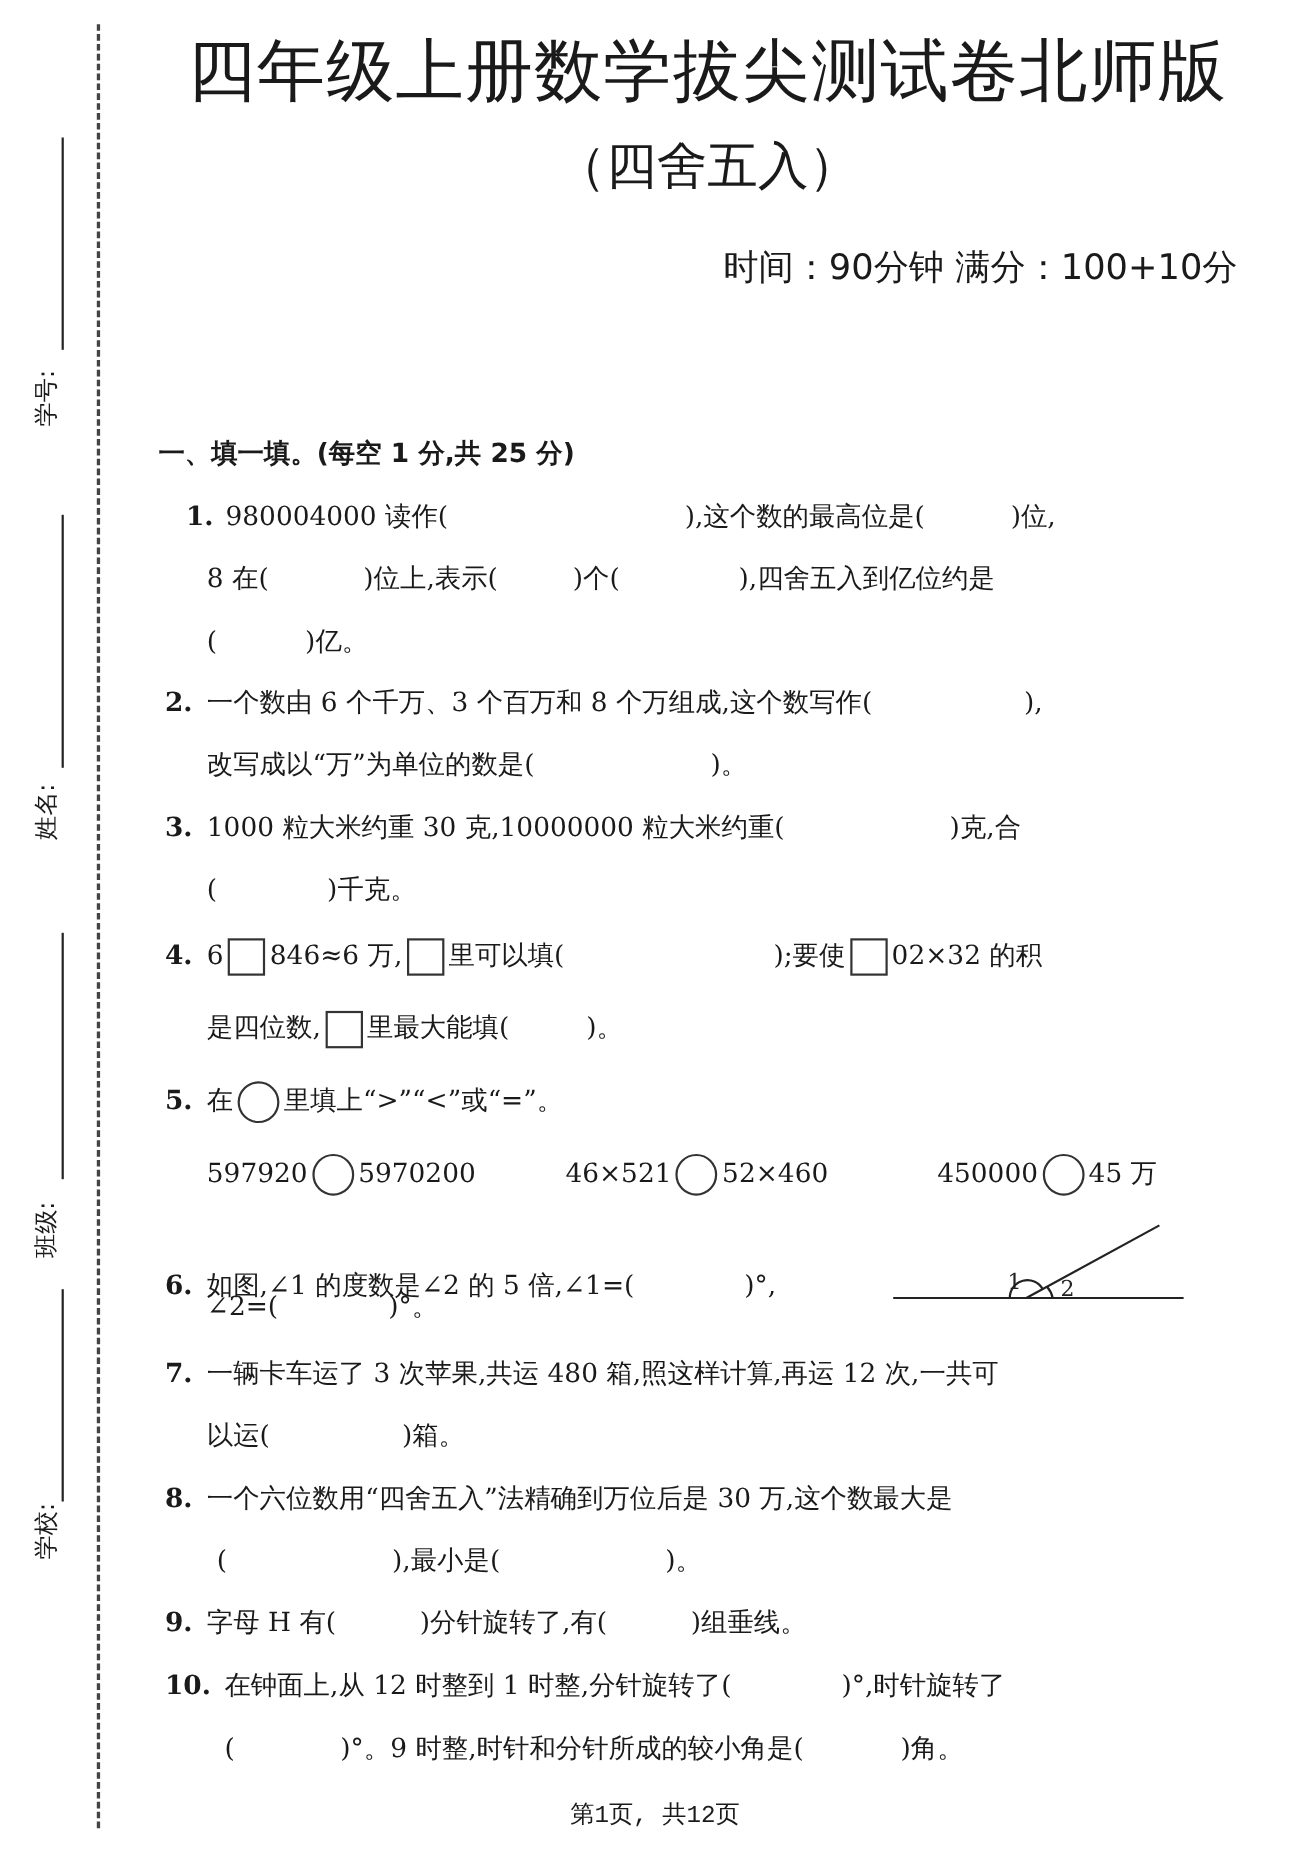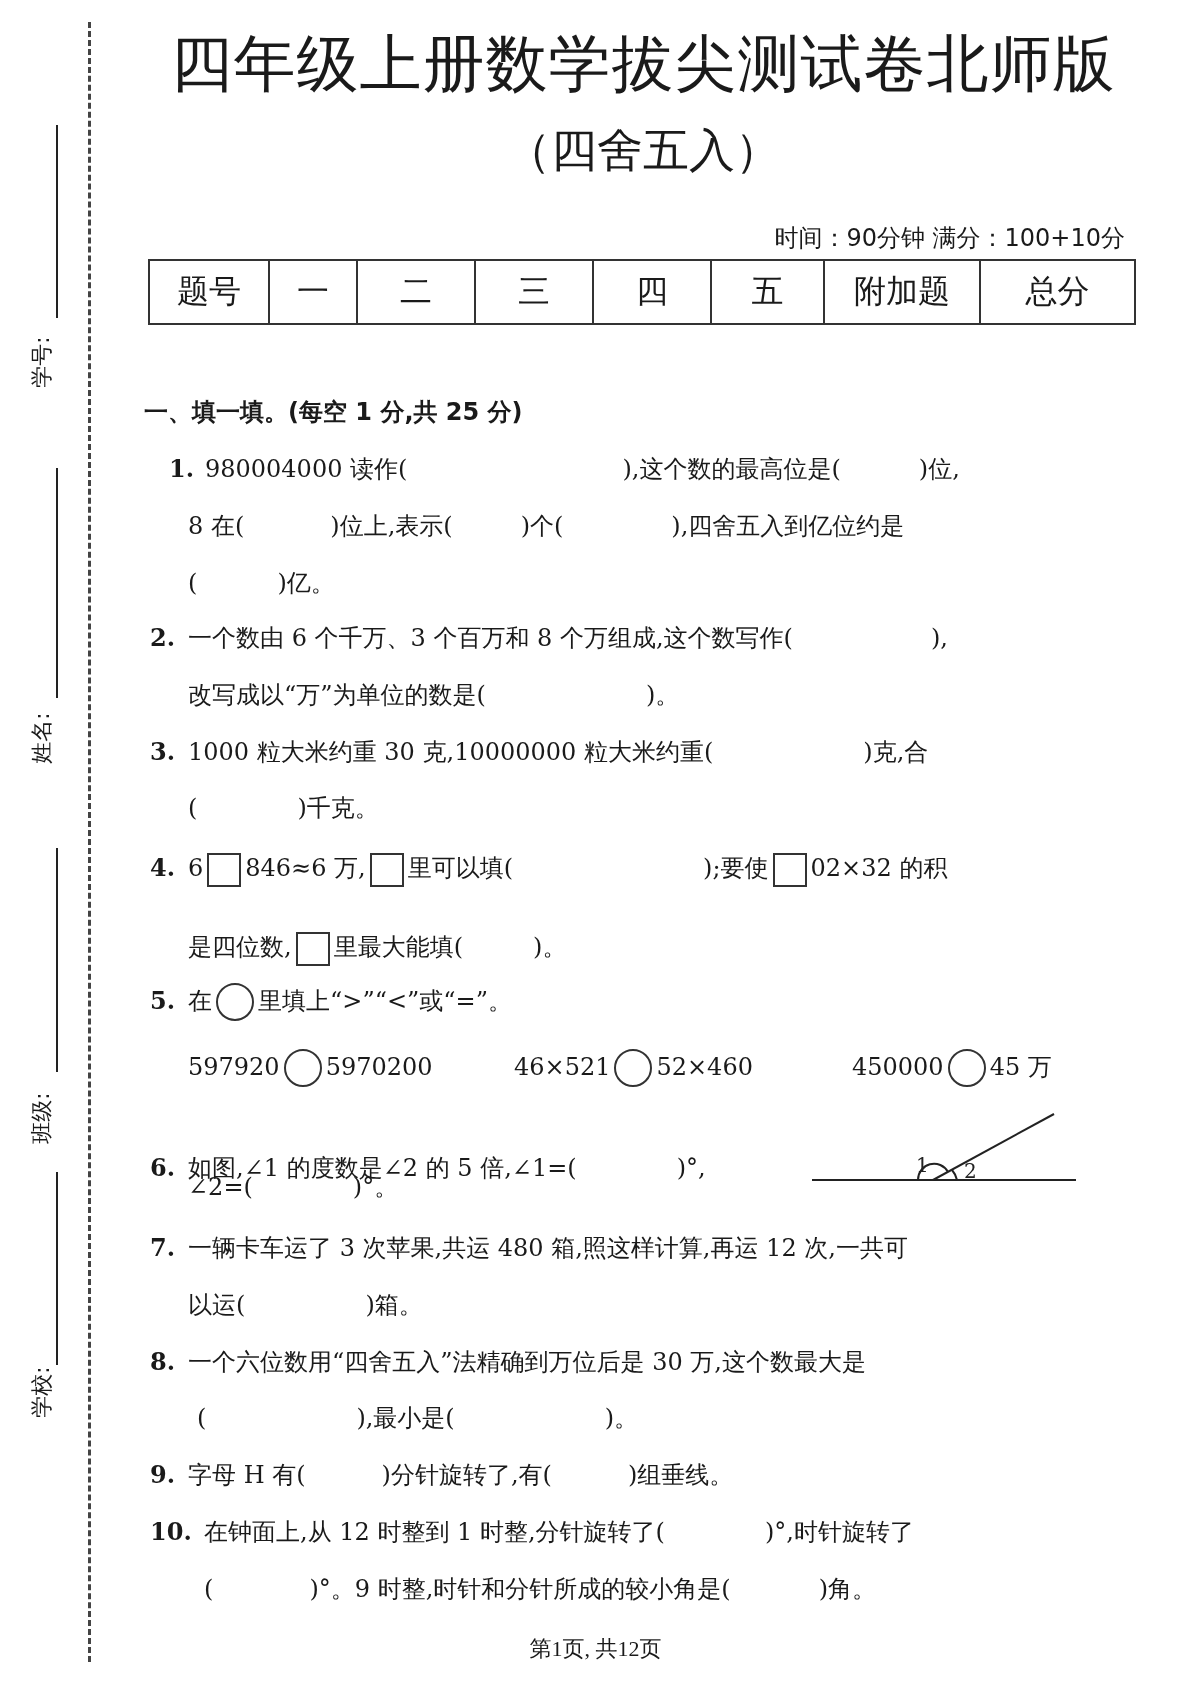--- a/index.html
+++ b/index.html
@@ -13,39 +13,39 @@
   .solid-line { position:absolute; left:56px; width:2px; background:#222; }
   .margin-label { position:absolute; left:20px; width:44px; height:60px;
                   font-family:"DejaVu Sans","Liberation Sans",sans-serif; font-size:22px;
                   transform:rotate(-90deg); transform-origin:center center;
                   display:flex; align-items:center; justify-content:center; white-space:nowrap; }
 
   .title { left:163px; top:22px; width:960px; text-align:center;
            font-family:"DejaVu Sans","Liberation Sans",sans-serif; font-size:62px; letter-spacing:1px; }
   .subtitle { left:163px; top:120px; width:960px; text-align:center;
               font-family:"DejaVu Sans","Liberation Sans",sans-serif; font-size:46px; }
-  .meta { right:66px; top:222px; font-family:"DejaVu Sans","Liberation Sans",sans-serif; font-size:24px; }
+  .meta { right:66px; top:222px; font-family:"DejaVu Sans","Liberation Sans",sans-serif; font-size:32px; }
 
   table.score { position:absolute; left:148px; top:259px; border-collapse:collapse;
                 font-family:"DejaVu Sans","Liberation Sans",sans-serif; }
   table.score td { border:2px solid #333; text-align:center; font-size:32px; padding:0; }
   table.score tr.r1 td { height:62px; }
   table.score tr.r2 td { height:61px; }
 
   .section { left:108px; top:396px; font-family:"DejaVu Sans","Liberation Sans",sans-serif;
              font-size:24px; font-weight:bold;margin-left:36px; }
   .line { font-size:24px; line-height:34px; }
   .qnum { font-weight:bold; display:inline-block; }
   .blank { display:inline-block; }
   .box { display:inline-block; width:34px; height:34px; border:2px solid #333;
          vertical-align:middle; margin:0 4px; box-sizing:border-box; }
   .circ { display:inline-block; width:38px; height:38px; border:2px solid #333; border-radius:50%;
           vertical-align:middle; margin:0 4px; box-sizing:border-box; }
   .footer { left:0; width:1191px; top:1634px; text-align:center;
-            font-family:Liberation Serif, serif; font-size:22px; }
+            font-family:Liberation Mono, monospace; font-size:22px; }
   svg.diagram { position:absolute; left:800px; top:1100px; }
 </style>
 </head>
 <body>
 
 <div class="dash-line"></div>
 <div class="solid-line" style="top:125px;height:193px;"></div>
 <div class="margin-label" style="top:332px;">学号:</div>
 <div class="solid-line" style="top:468px;height:230px;"></div>
 <div class="margin-label" style="top:708px;">姓名:</div>
@@ -53,30 +53,20 @@
 <div class="margin-label" style="top:1088px;">班级:</div>
 <div class="solid-line" style="top:1172px;height:193px;"></div>
 <div class="margin-label" style="top:1362px;">学校:</div>
 
 <div class="abs title">四年级上册数学拔尖测试卷北师版</div>
 <div class="abs subtitle">（四舍五入）</div>
 <div class="abs meta">时间：90分钟  满分：100+10分</div>
 
 <table class="score">
   <tbody>
-      <tr class="r1">
-    <td style="width:118px">题号</td>
-    <td style="width:86px">一</td>
-    <td style="width:116px">二</td>
-    <td style="width:116px">三</td>
-    <td style="width:116px">四</td>
-    <td style="width:111px">五</td>
-    <td style="width:154px">附加题</td>
-    <td style="width:153px">总分</td>
-  </tr>
 </tbody>
   </table>
 
 <div class="abs section">一、填一填。(每空 1 分,共 25 分)</div>
 
 <div class="abs line" style="left:150px;top:452px;margin-left:19px;">
   <span class="qnum" style="width:36px">1.</span><span>980004000 读作(</span><span class="blank" style="width:215px"></span><span>),这个数的最高位是(</span><span class="blank" style="width:78px"></span><span>)位,</span>
 </div>
 <div class="abs line" style="left:188px;top:509px;">
   <span>8 在(</span><span class="blank" style="width:86px"></span><span>)位上,表示(</span><span class="blank" style="width:68px"></span><span>)个(</span><span class="blank" style="width:108px"></span><span>),四舍五入到亿位约是</span>
@@ -95,21 +85,21 @@
 <div class="abs line" style="left:150px;top:735px;">
   <span class="qnum" style="width:38px">3.</span><span>1000 粒大米约重 30 克,10000000 粒大米约重(</span><span class="blank" style="width:150px"></span><span>)克,合</span>
 </div>
 <div class="abs line" style="left:188px;top:791px;">
   <span>(</span><span class="blank" style="width:100px"></span><span>)千克。</span>
 </div>
 
 <div class="abs line" style="left:150px;top:851px;">
   <span class="qnum" style="width:38px">4.</span><span>6</span><span class="box"></span><span>846≈6 万,</span><span class="box"></span><span>里可以填(</span><span class="blank" style="width:190px"></span><span>);要使</span><span class="box"></span><span>02×32 的积</span>
 </div>
-<div class="abs line" style="left:188px;top:917px;margin-top:13px;">
+<div class="abs line" style="left:188px;top:917px;">
   <span>是四位数,</span><span class="box"></span><span>里最大能填(</span><span class="blank" style="width:70px"></span><span>)。</span>
 </div>
 
 <div class="abs line" style="left:150px;top:983px;">
   <span class="qnum" style="width:38px">5.</span><span>在</span><span class="circ"></span><span>里填上“&gt;”“&lt;”或“=”。</span>
 </div>
 <div class="abs line" style="left:188px;top:1049px;">
   <span>597920</span><span class="circ"></span><span>5970200</span>
 </div>
 <div class="abs line" style="left:514px;top:1049px;">

